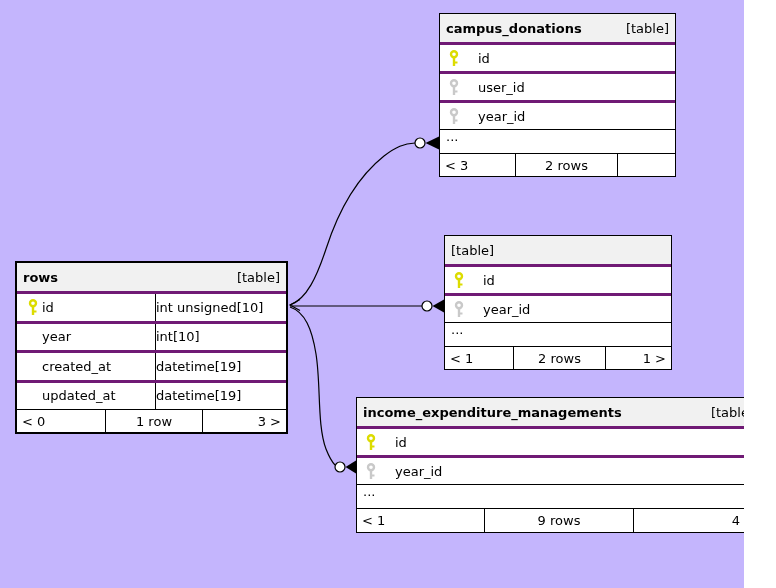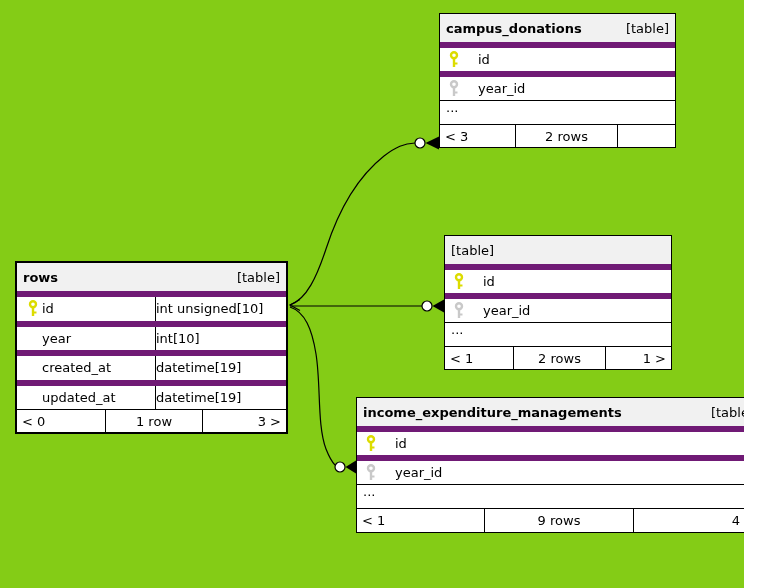--- a/index.html
+++ b/index.html
@@ -1,20 +1,20 @@
 <!DOCTYPE html>
 <html><head>
 <meta charset="utf-8">
 <style>
   html, body { margin: 0; padding: 0; background: #ffffff; }
   #canvas {
     position: relative;
     width: 744px;
     height: 588px;
-    background: #84cc16;
+    background: #c4b5fd;
     font-family: "DejaVu Sans", "Liberation Sans", sans-serif;
     font-size: 13px;
     color: #000000;
     overflow: hidden;
   }
   #edges { position: absolute; left: 0; top: 0; width: 776px; height: 588px; }
 
   .table-node {
     position: absolute;
     background: #ffffff;
@@ -32,21 +32,21 @@
     padding: 0 6px;
     box-sizing: border-box;
   }
   .t-name { font-weight: bold; }
   .t-kind { font-weight: normal; }
 
   .t-row {
     display: flex;
     align-items: center;
     height: 29px;
-    border-top: 6px solid #701a75;
+    border-top: 3px solid #701a75;
     box-sizing: border-box;
     background: #ffffff;
   }
   .focal .t-row { height: 29.5px; }
 
   .key-slot {
     flex: 0 0 38px;
     display: flex;
     align-items: center;
     padding-left: 8px;
@@ -128,20 +128,30 @@
     </div>
     <div class="t-row">
       <span class="key-slot">
           <svg class="key-icon" width="12" height="17" viewBox="0 0 12 17">
             <circle cx="6" cy="4.2" r="3" fill="none" stroke="#dcdc00" stroke-width="2.4"></circle>
             <line x1="6" y1="7" x2="6" y2="16" stroke="#dcdc00" stroke-width="2.4"></line>
             <line x1="6" y1="12.5" x2="9.5" y2="12.5" stroke="#dcdc00" stroke-width="2"></line>
           </svg>
         </span>
       <span>id</span>
+    </div>
+    <div class="t-row">
+      <span class="key-slot">
+          <svg class="key-icon" width="12" height="17" viewBox="0 0 12 17">
+            <circle cx="6" cy="4.2" r="3" fill="none" stroke="#c9c9c9" stroke-width="2.4"></circle>
+            <line x1="6" y1="7" x2="6" y2="16" stroke="#c9c9c9" stroke-width="2.4"></line>
+            <line x1="6" y1="12.5" x2="9.5" y2="12.5" stroke="#c9c9c9" stroke-width="2"></line>
+          </svg>
+        </span>
+      <span>user_id</span>
     </div>
     <div class="t-row">
       <span class="key-slot">
           <svg class="key-icon" width="12" height="17" viewBox="0 0 12 17">
             <circle cx="6" cy="4.2" r="3" fill="none" stroke="#c9c9c9" stroke-width="2.4"></circle>
             <line x1="6" y1="7" x2="6" y2="16" stroke="#c9c9c9" stroke-width="2.4"></line>
             <line x1="6" y1="12.5" x2="9.5" y2="12.5" stroke="#c9c9c9" stroke-width="2"></line>
           </svg>
         </span>
       <span>year_id</span>

